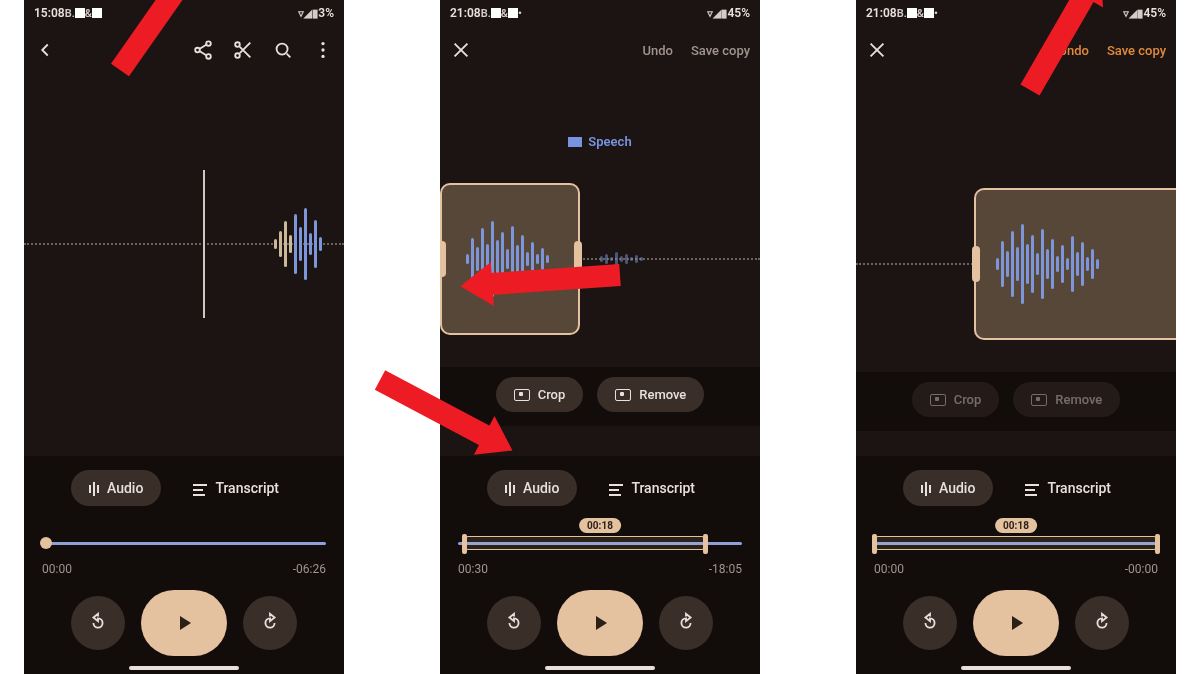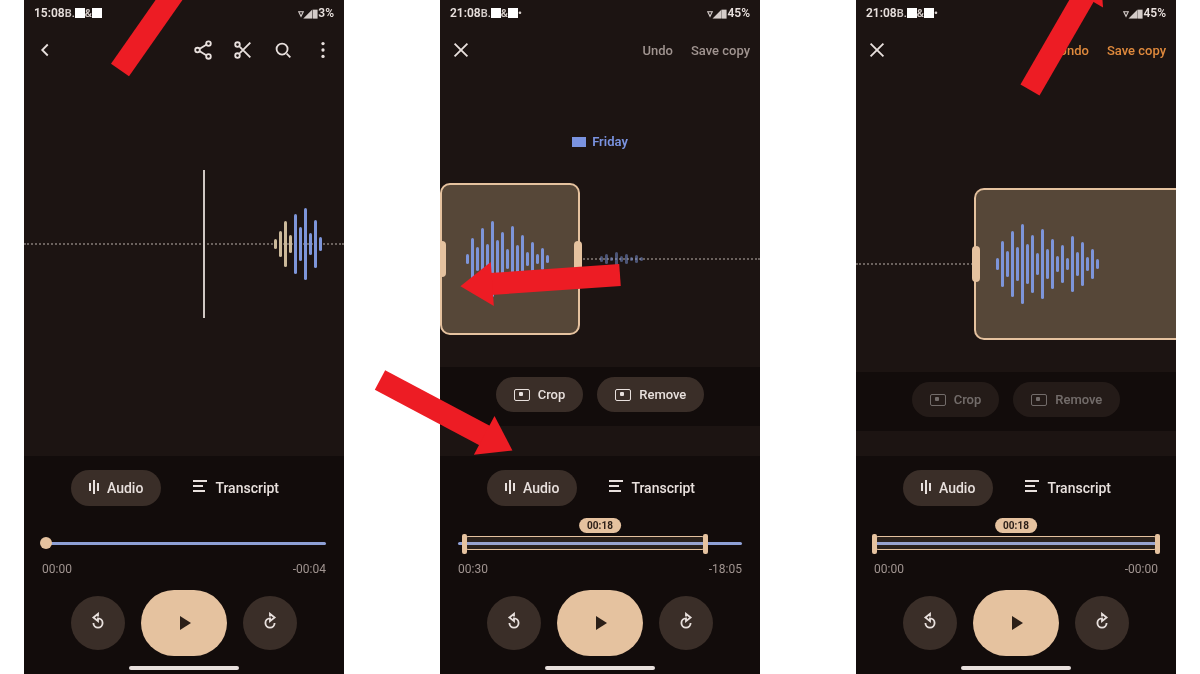--- a/index.html
+++ b/index.html
@@ -145,21 +145,21 @@
   .pill .pic::after { content:""; position:absolute; left:4px; top:2.5px; width:4px; height:4px; background:currentColor; border-radius:1px; }
 
   
   .player {
     margin-top:auto;
     padding: 14px 18px 18px;
     background: var(--bg-darker);
   }
   .tabs { display:flex; justify-content:center; gap:14px; margin-bottom:18px; }
   .tab {
-    display:flex; align-items:flex-start; gap:8px;
+    display:flex; align-items:flex-end; gap:8px;
     padding:10px 18px; border-radius:999px; font-size:14px; font-weight:500;
   }
   .tab.active { background: var(--chip-bg); }
   .tab .eq { display:flex; gap:2px; align-items:center; }
   .tab .eq i { width:2px; background:currentColor; display:block; }
   .tab .eq i:nth-child(1){height:8px} .tab .eq i:nth-child(2){height:14px} .tab .eq i:nth-child(3){height:8px}
   .tab .lines { display:flex; flex-direction:column; gap:3px; }
   .tab .lines i { height:2px; background:currentColor; display:block; }
   .tab .lines i:nth-child(1){width:14px} .tab .lines i:nth-child(2){width:10px} .tab .lines i:nth-child(3){width:12px}
 
@@ -316,21 +316,21 @@
           <span>Transcript</span>
         </div>
       </div>
 
       <div class="seek-wrap">
         <div class="seek-line"></div>
         <div class="seek-dot" style="left:-2px"></div>
       </div>
       <div class="times">
         <span>00:00</span>
-        <span>-00:04</span>
+        <span>-06:26</span>
       </div>
 
       <div class="controls">
         <div class="cbtn">
           <svg viewBox="0 0 24 24" fill="none" stroke="currentColor" stroke-width="2">
               <path d="M12 5V2L7 6l5 4V7a5 5 0 1 1-5 5"></path>
             </svg>
         </div>
         <div class="cbtn play">
           <svg viewBox="0 0 24 24" fill="currentColor">
@@ -374,21 +374,21 @@
         </span>
       </div>
       <div class="tb-right">
         <span class="txtbtn dim">Undo</span>
         <span class="txtbtn dim">Save copy</span>
       </div>
     </div>
 
     <div class="speech-chip">
       <span class="flag"></span>
-      <span>Friday</span>
+      <span>Speech</span>
     </div>
 
     <div class="wave-area">
       <div class="wave-row">
         <div class="centerline"></div>
         <div class="selbox" style="left:0; width:140px;">
           <div class="selhandle" style="left:-4px"></div>
           <div class="selhandle" style="right:-4px"></div>
         </div>
         <div class="bars" style="left:26px;">

